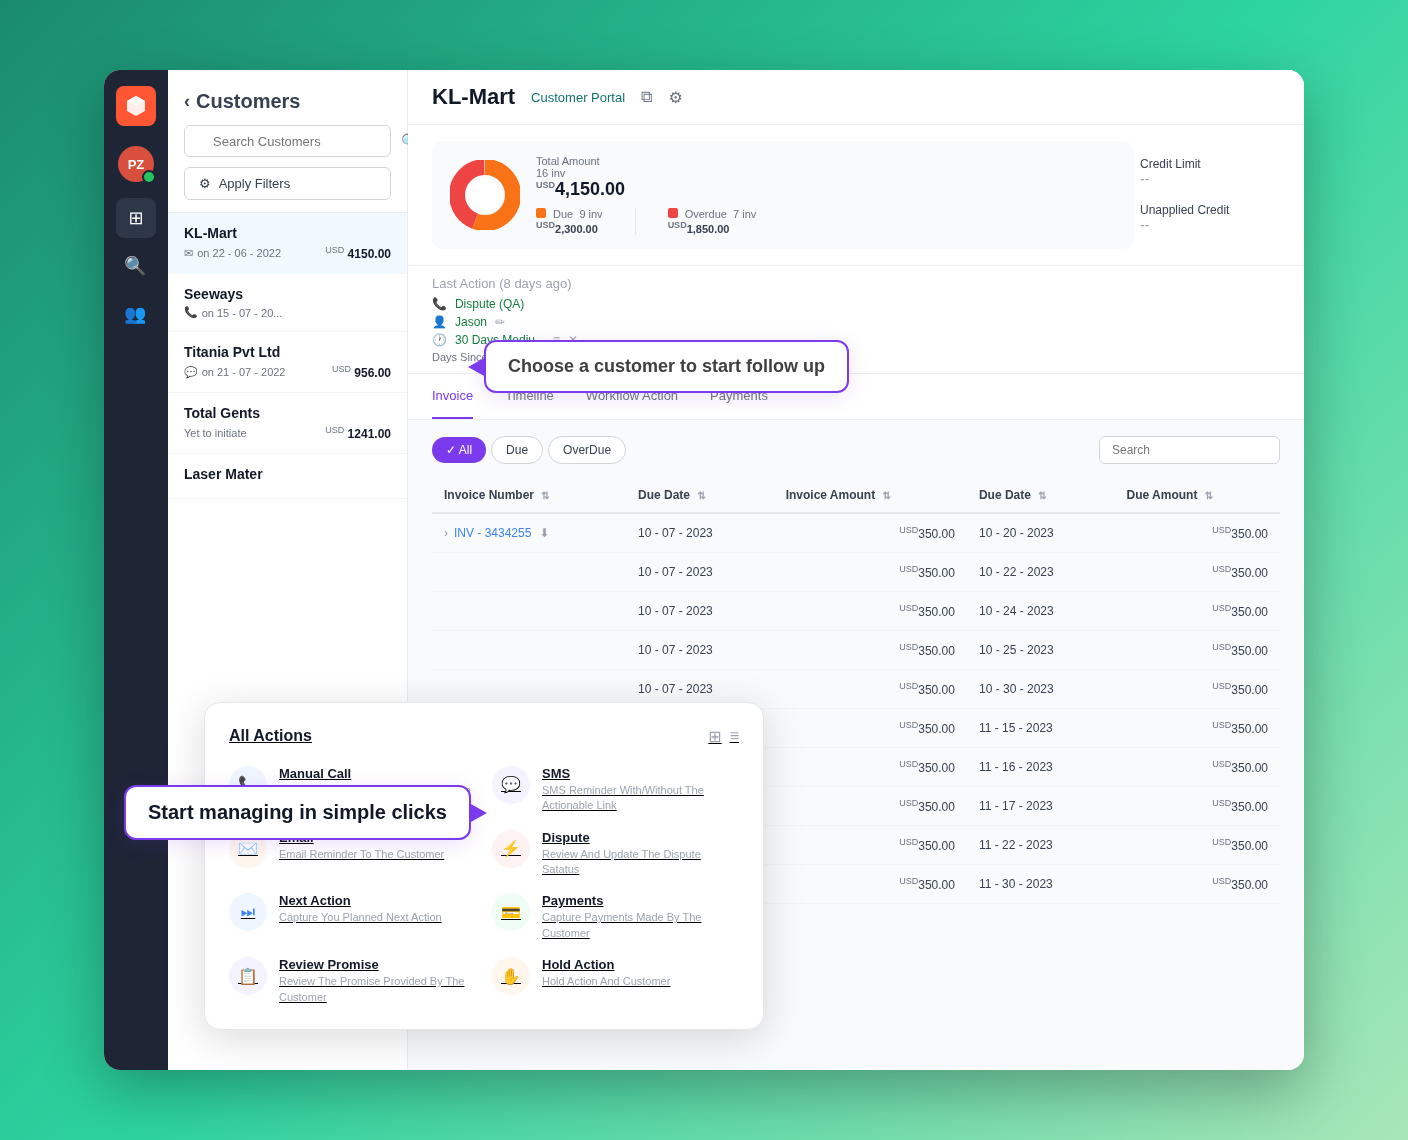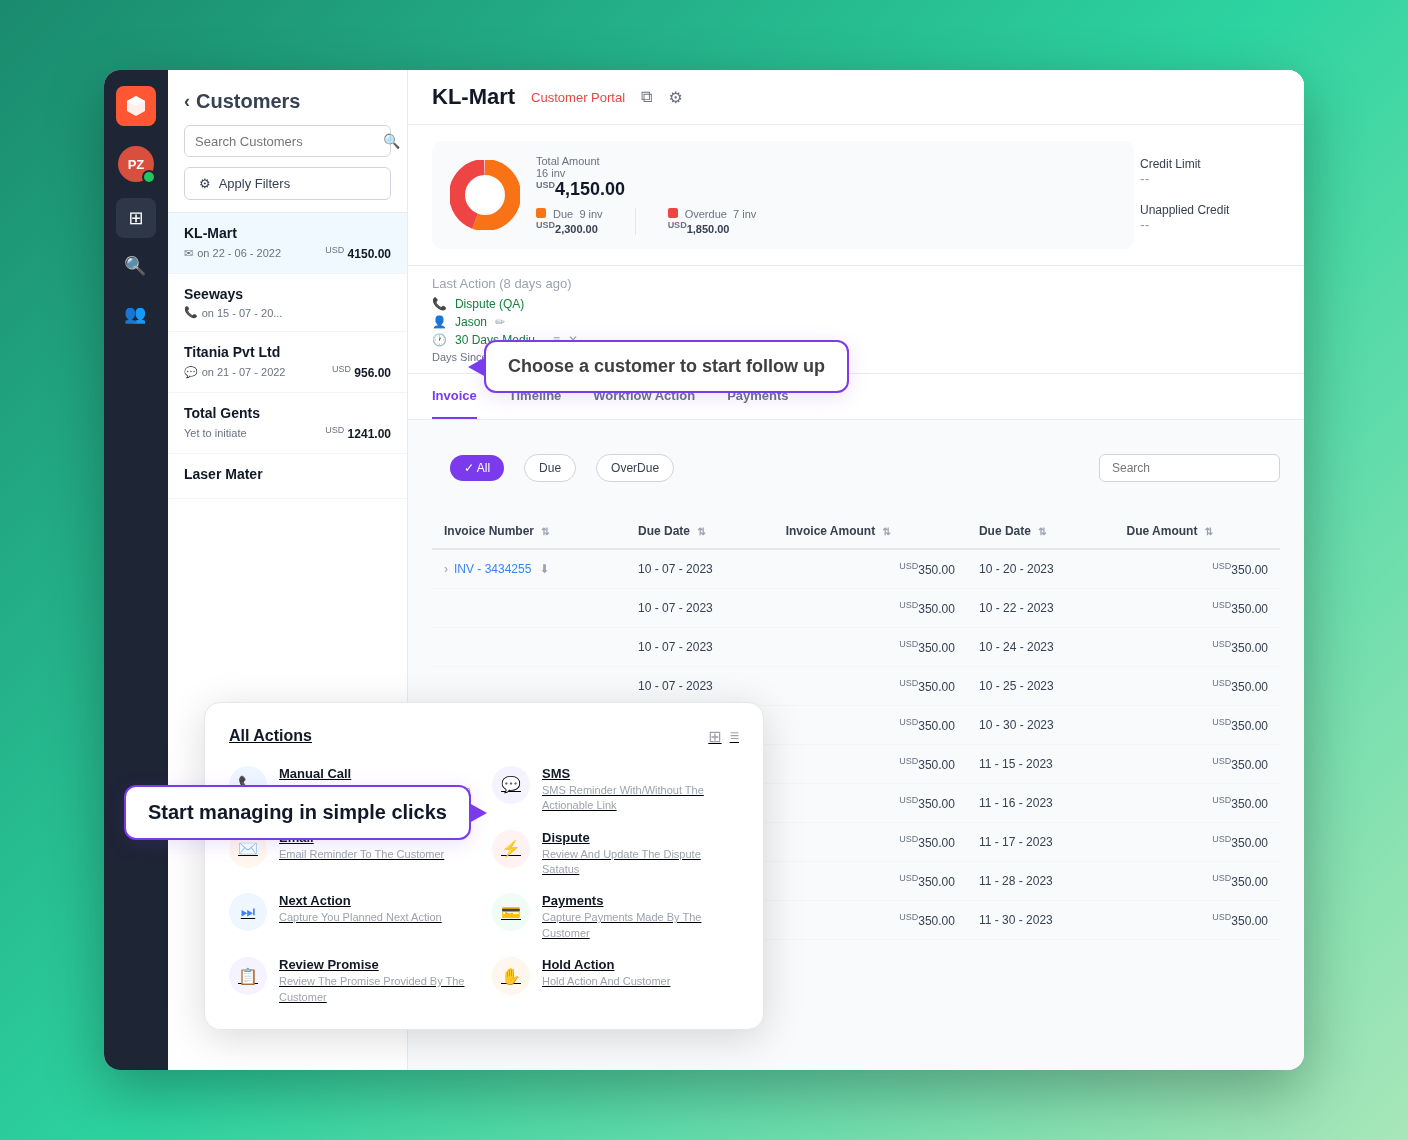--- a/index.html
+++ b/index.html
@@ -101,21 +101,21 @@
       font-size: 20px;
       font-weight: 700;
       margin-bottom: 12px;
     }
     .back-arrow { color: #374151; font-size: 18px; }
     .search-box {
       display: flex;
       align-items: center;
       border: 1px solid #d1d5db;
       border-radius: 6px;
-      padding: 7px 10px;
+      padding: 7px 28px;
       gap: 12px;
       margin-bottom: 10px;
     }
     .search-box input {
       border: none;
       outline: none;
       font-size: 13px;
       color: #6b7280;
       flex: 1;
       background: transparent;
@@ -164,21 +164,21 @@
     
     .top-bar {
       background: #fff;
       padding: 14px 24px;
       border-bottom: 1px solid #e8ecf0;
       display: flex;
       align-items: center;
       gap: 16px;
     }
     .company-name { font-size: 22px; font-weight: 700; color: #111827; }
-    .portal-link { color: #ef4444; font-size: 13px; text-decoration: none; }
+    .portal-link { color: #0f766e; font-size: 13px; text-decoration: none; }
     .copy-icon, .settings-icon { color: #6b7280; cursor: pointer; font-size: 16px; }
     
     .summary-section {
       background: #fff;
       padding: 16px 24px;
       border-bottom: 1px solid #e8ecf0;
       display: flex;
       gap: 6px;
       align-items: stretch;
     }
@@ -220,21 +220,21 @@
       display: flex;
       gap: 32px;
       align-items: center;
     }
     .tab {
       padding: 14px 0;
       font-size: 13px;
       color: #6b7280;
       cursor: pointer;
       border-bottom: 2px solid transparent;
-      font-weight: 700;
+      font-weight: 400;
     }
     .tab.active { color: #7c3aed; border-bottom-color: #7c3aed; }
     
     .invoice-area {
       flex: 1;
       overflow: auto;
       padding: 16px 24px;
     }
     .filter-pills {
       display: flex;
@@ -558,21 +558,21 @@
 
     <div class="invoice-tabs">
       <div class="tab active">Invoice</div>
       <div class="tab">Timeline</div>
       <div class="tab">Workflow Action</div>
       <div class="tab">Payments</div>
     </div>
 
     <div class="invoice-area">
       <div style="display:flex; align-items:center; gap:8px; margin-bottom:14px;">
-        <div class="filter-pills" style="margin:18px; display:flex; gap:20px;">
+        <div class="filter-pills" style="margin:0; display:flex; gap:5px;">
           <span class="pill active">✓ All</span>
           <span class="pill outline">Due</span>
           <span class="pill outline">OverDue</span>
         </div>
         <div class="search-right" style="margin-left:auto;">
           <input type="text" placeholder="Search" style="">
         </div>
       </div>
       <table class="invoice-table">
         <thead>
@@ -656,21 +656,21 @@
       <td class="amount-cell"><sup style="font-size:9px;color:#6b7280;">USD</sup>350.00</td>
       <td>11 - 17 - 2023</td>
       <td class="amount-cell"><sup style="font-size:9px;color:#6b7280;">USD</sup>350.00</td>
     </tr>
             <tr>
       <td>
         
       </td>
       <td>10 - 07 - 2023</td>
       <td class="amount-cell"><sup style="font-size:9px;color:#6b7280;">USD</sup>350.00</td>
-      <td>11 - 28 - 2023</td>
+      <td>11 - 22 - 2023</td>
       <td class="amount-cell"><sup style="font-size:9px;color:#6b7280;">USD</sup>350.00</td>
     </tr>
             <tr>
       <td>
         <span style="color:#9ca3af; cursor:pointer; margin-right:6px;">›</span><span class="inv-link">INV - 3434255</span><span style="color:#9ca3af; cursor:pointer; margin-left:8px;">⬇</span>
       </td>
       <td>10 - 07 - 2023</td>
       <td class="amount-cell"><sup style="font-size:9px;color:#6b7280;">USD</sup>350.00</td>
       <td>11 - 30 - 2023</td>
       <td class="amount-cell"><sup style="font-size:9px;color:#6b7280;">USD</sup>350.00</td>

